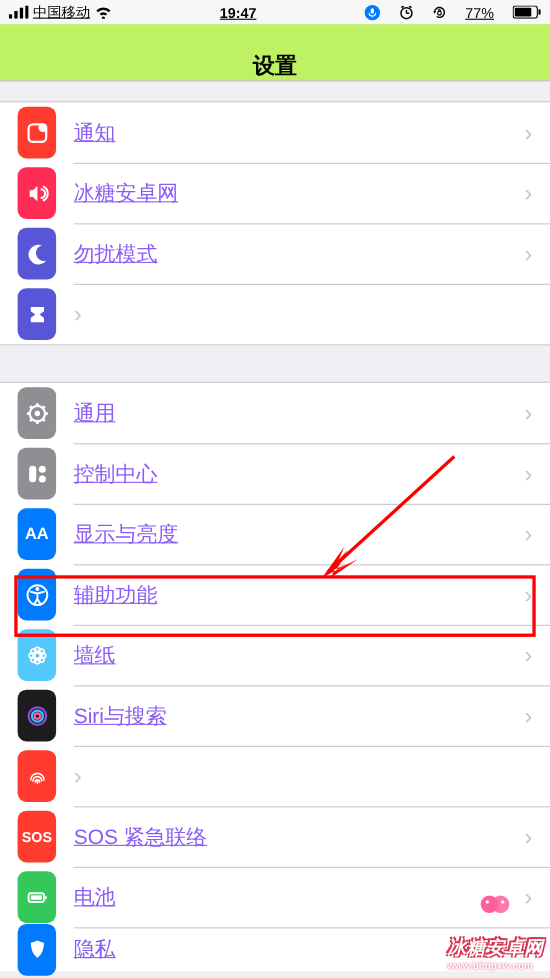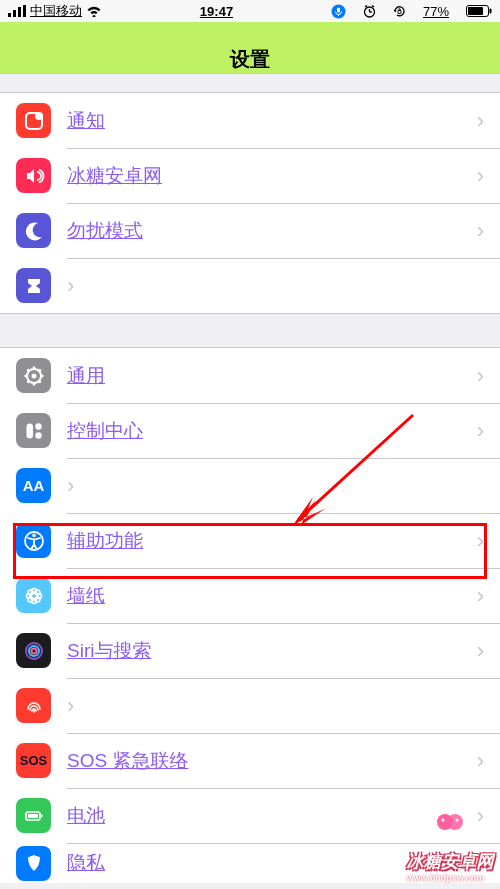--- a/index.html
+++ b/index.html
@@ -49,21 +49,21 @@
       position: absolute;
       left: 67px;
       right: 0;
       bottom: 0;
       height: 0.5px;
       background: #c8c7cc;
     }
     .settings-row:last-child::after { display: none; }
     .row-icon {
       width: 35px;
-      height: 35px;
+      height: 47px;
       border-radius: 8px;
       margin-right: 16px;
       display: flex;
       align-items: center;
       justify-content: center;
       flex-shrink: 0;
     }
     .row-label {
       flex: 1;
       font-size: 19px;
@@ -232,20 +232,21 @@
           <rect x="3.5" y="3.5" width="6.5" height="15" rx="3.2" fill="#fff"></rect>
           <circle cx="15.5" cy="6.5" r="3.2" fill="#fff"></circle>
           <circle cx="15.5" cy="15.5" r="3.2" fill="#fff"></circle>
         </svg>
     </div>
     <span class="row-label">控制中心</span>
     <span class="chevron">›</span>
   </div>
   <div class="settings-row">
     <div class="row-icon" style="background:#007aff;color:#fff;font-weight:600;font-size:15px">AA</div>
+    <span class="row-label">显示与亮度</span>
     <span class="chevron">›</span>
   </div>
   <div class="settings-row">
     <div class="row-icon" style="background:#007aff">
       <svg width="22" height="22" viewBox="0 0 22 22">
           <circle cx="11" cy="11" r="9" fill="none" stroke="#fff" stroke-width="1.8"></circle>
           <circle cx="11" cy="5.5" r="1.8" fill="#fff"></circle>
           <path d="M5 8 l6 1.5 l6-1.5 M11 9.5 v5 l-3 5 M11 14.5 l3 5" stroke="#fff" stroke-width="1.8" fill="none" stroke-linecap="round"></path>
         </svg>
     </div>
@@ -282,21 +283,21 @@
   </div>
   <div class="settings-row">
     <div class="row-icon" style="background:#ff3b30">
       <svg width="22" height="22" viewBox="0 0 22 22">
           <path d="M5 14 a6 6 0 0 1 12 0 M7 15 a4 4 0 0 1 8 0 M9 16 a2 2 0 0 1 4 0 M11 17 v-3" fill="none" stroke="#fff" stroke-width="1.5" stroke-linecap="round"></path>
         </svg>
     </div>
     <span class="chevron">›</span>
   </div>
   <div class="settings-row">
-    <div class="row-icon" style="background:#ff3b30;color:#0f172a;font-weight:700;font-size:13px">
+    <div class="row-icon" style="background:#ff3b30;color:#ffffff;font-weight:700;font-size:13px">
       <span>SOS</span>
     </div>
     <span class="row-label">SOS 紧急联络</span>
     <span class="chevron">›</span>
   </div>
   <div class="settings-row">
     <div class="row-icon" style="background:#34c759">
       <svg width="22" height="22" viewBox="0 0 22 22">
           <rect x="3" y="7" width="14" height="8" rx="2" fill="none" stroke="#fff" stroke-width="1.7"></rect>
           <rect x="5" y="9" width="10" height="4" fill="#fff"></rect>

